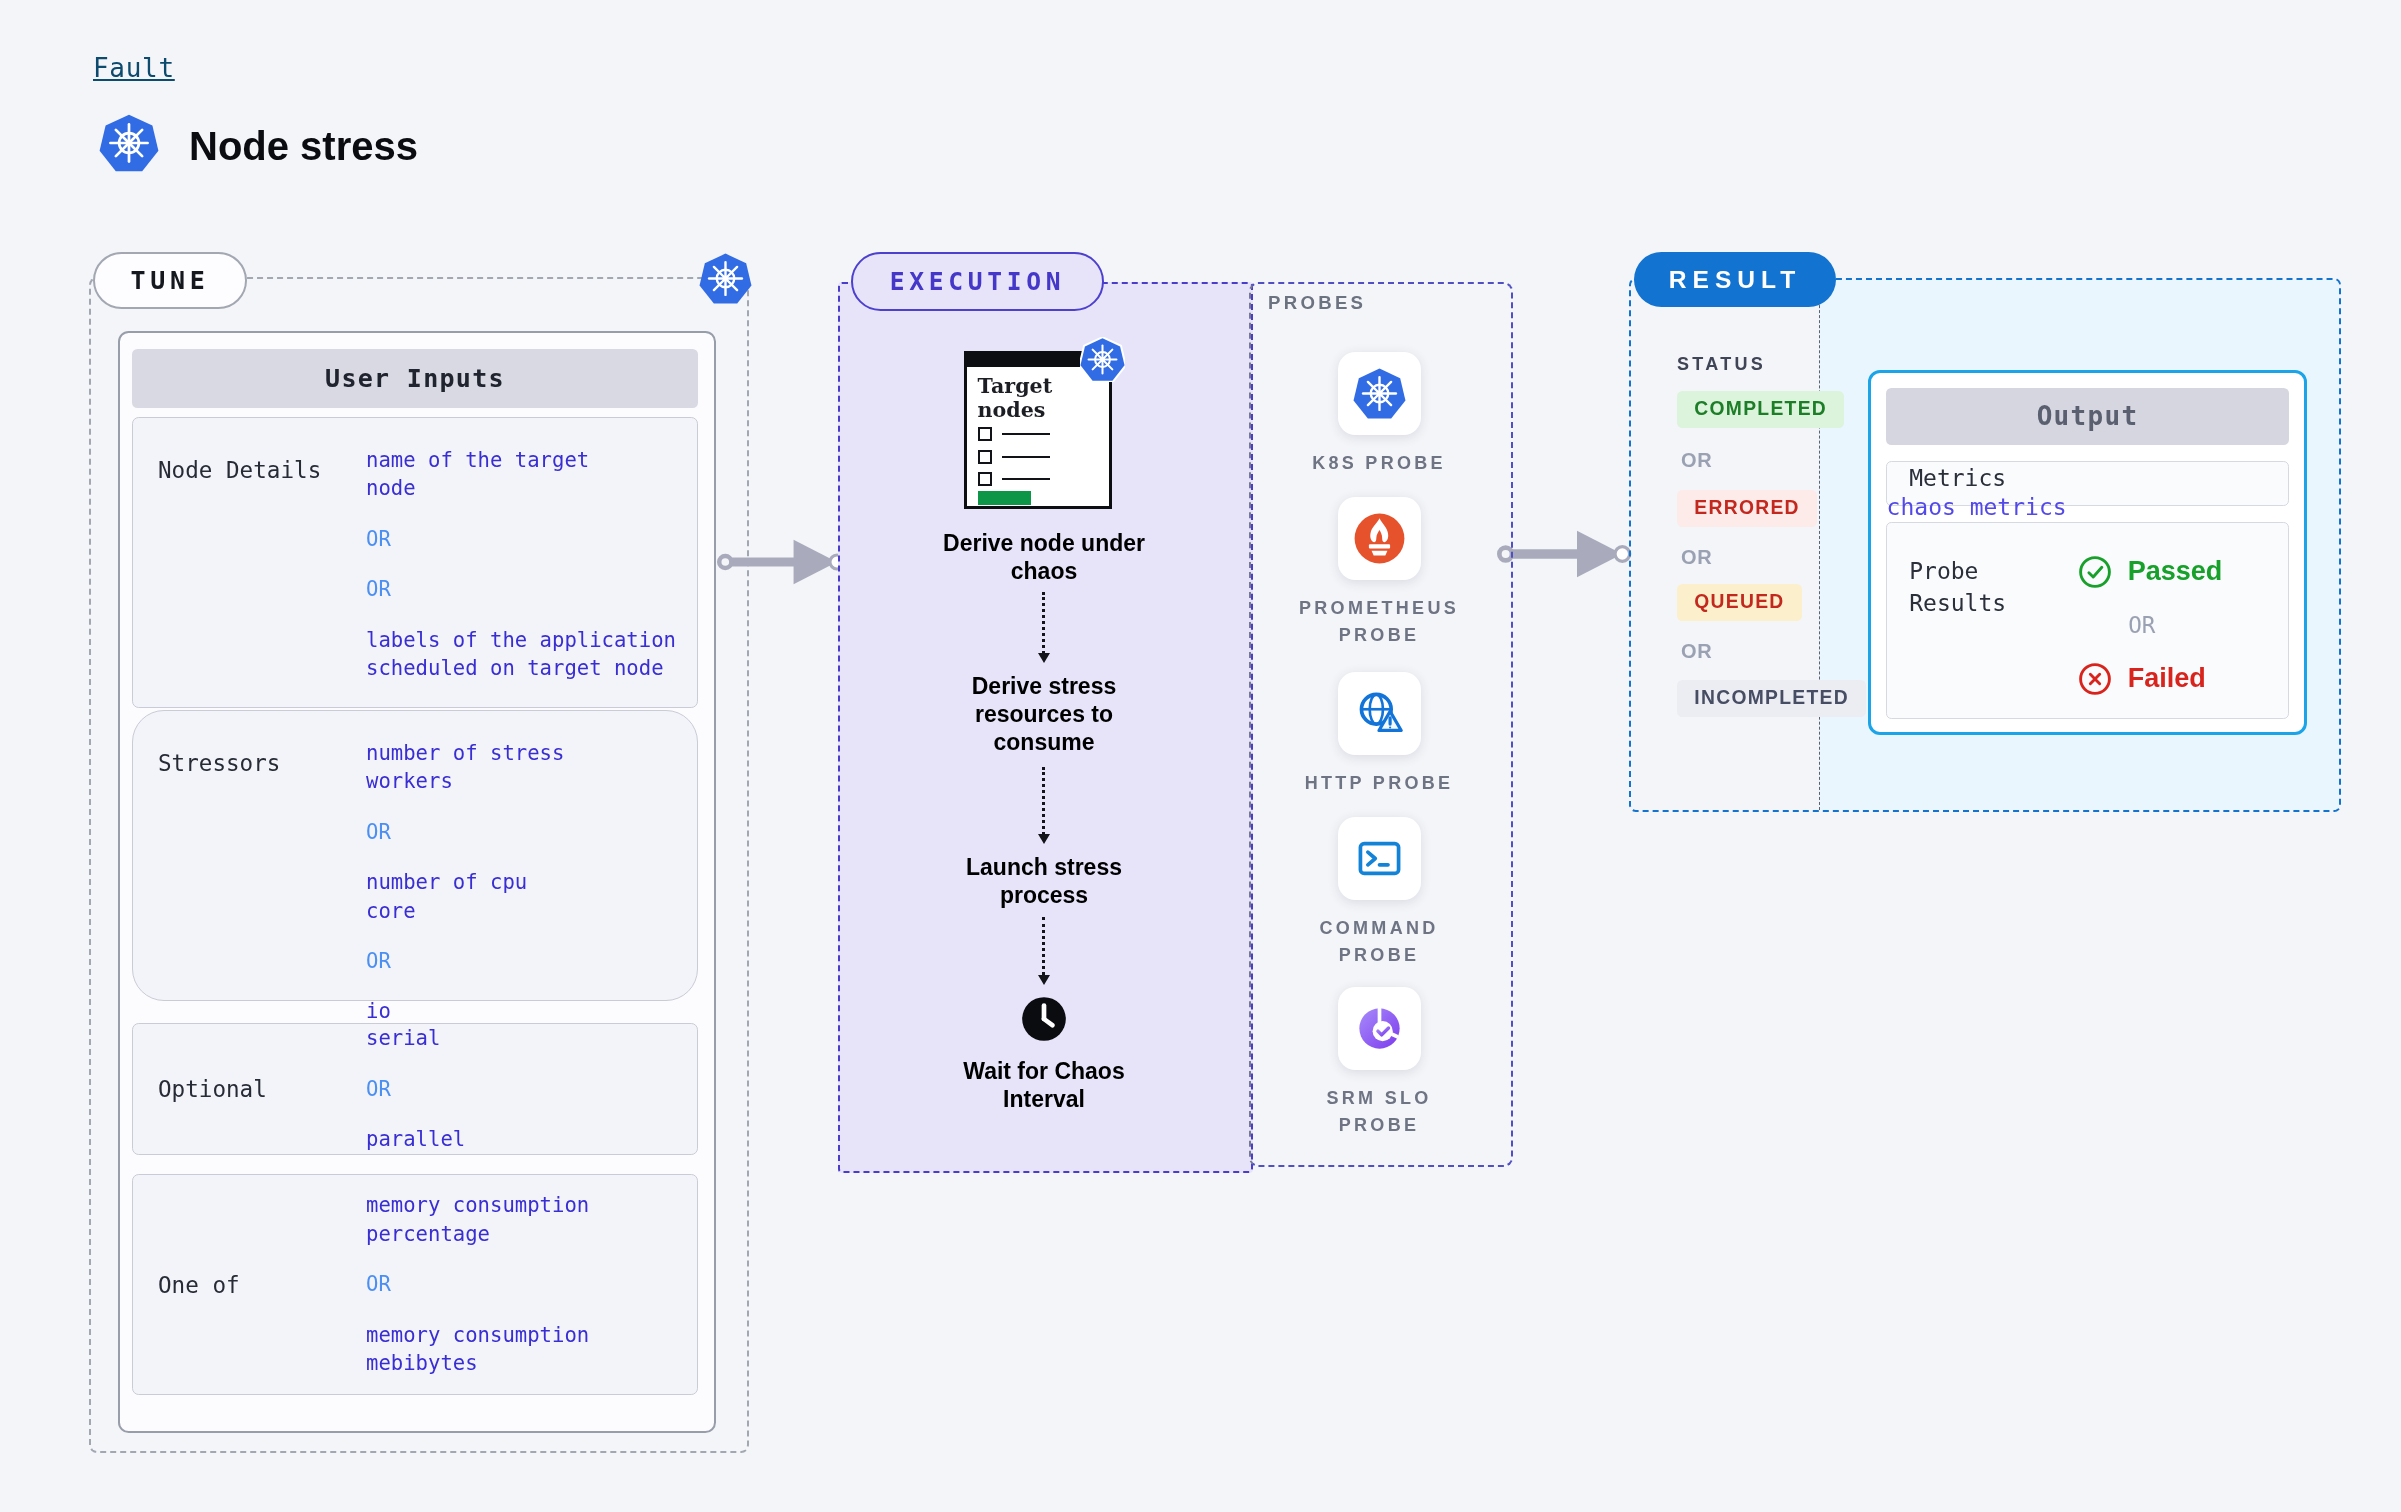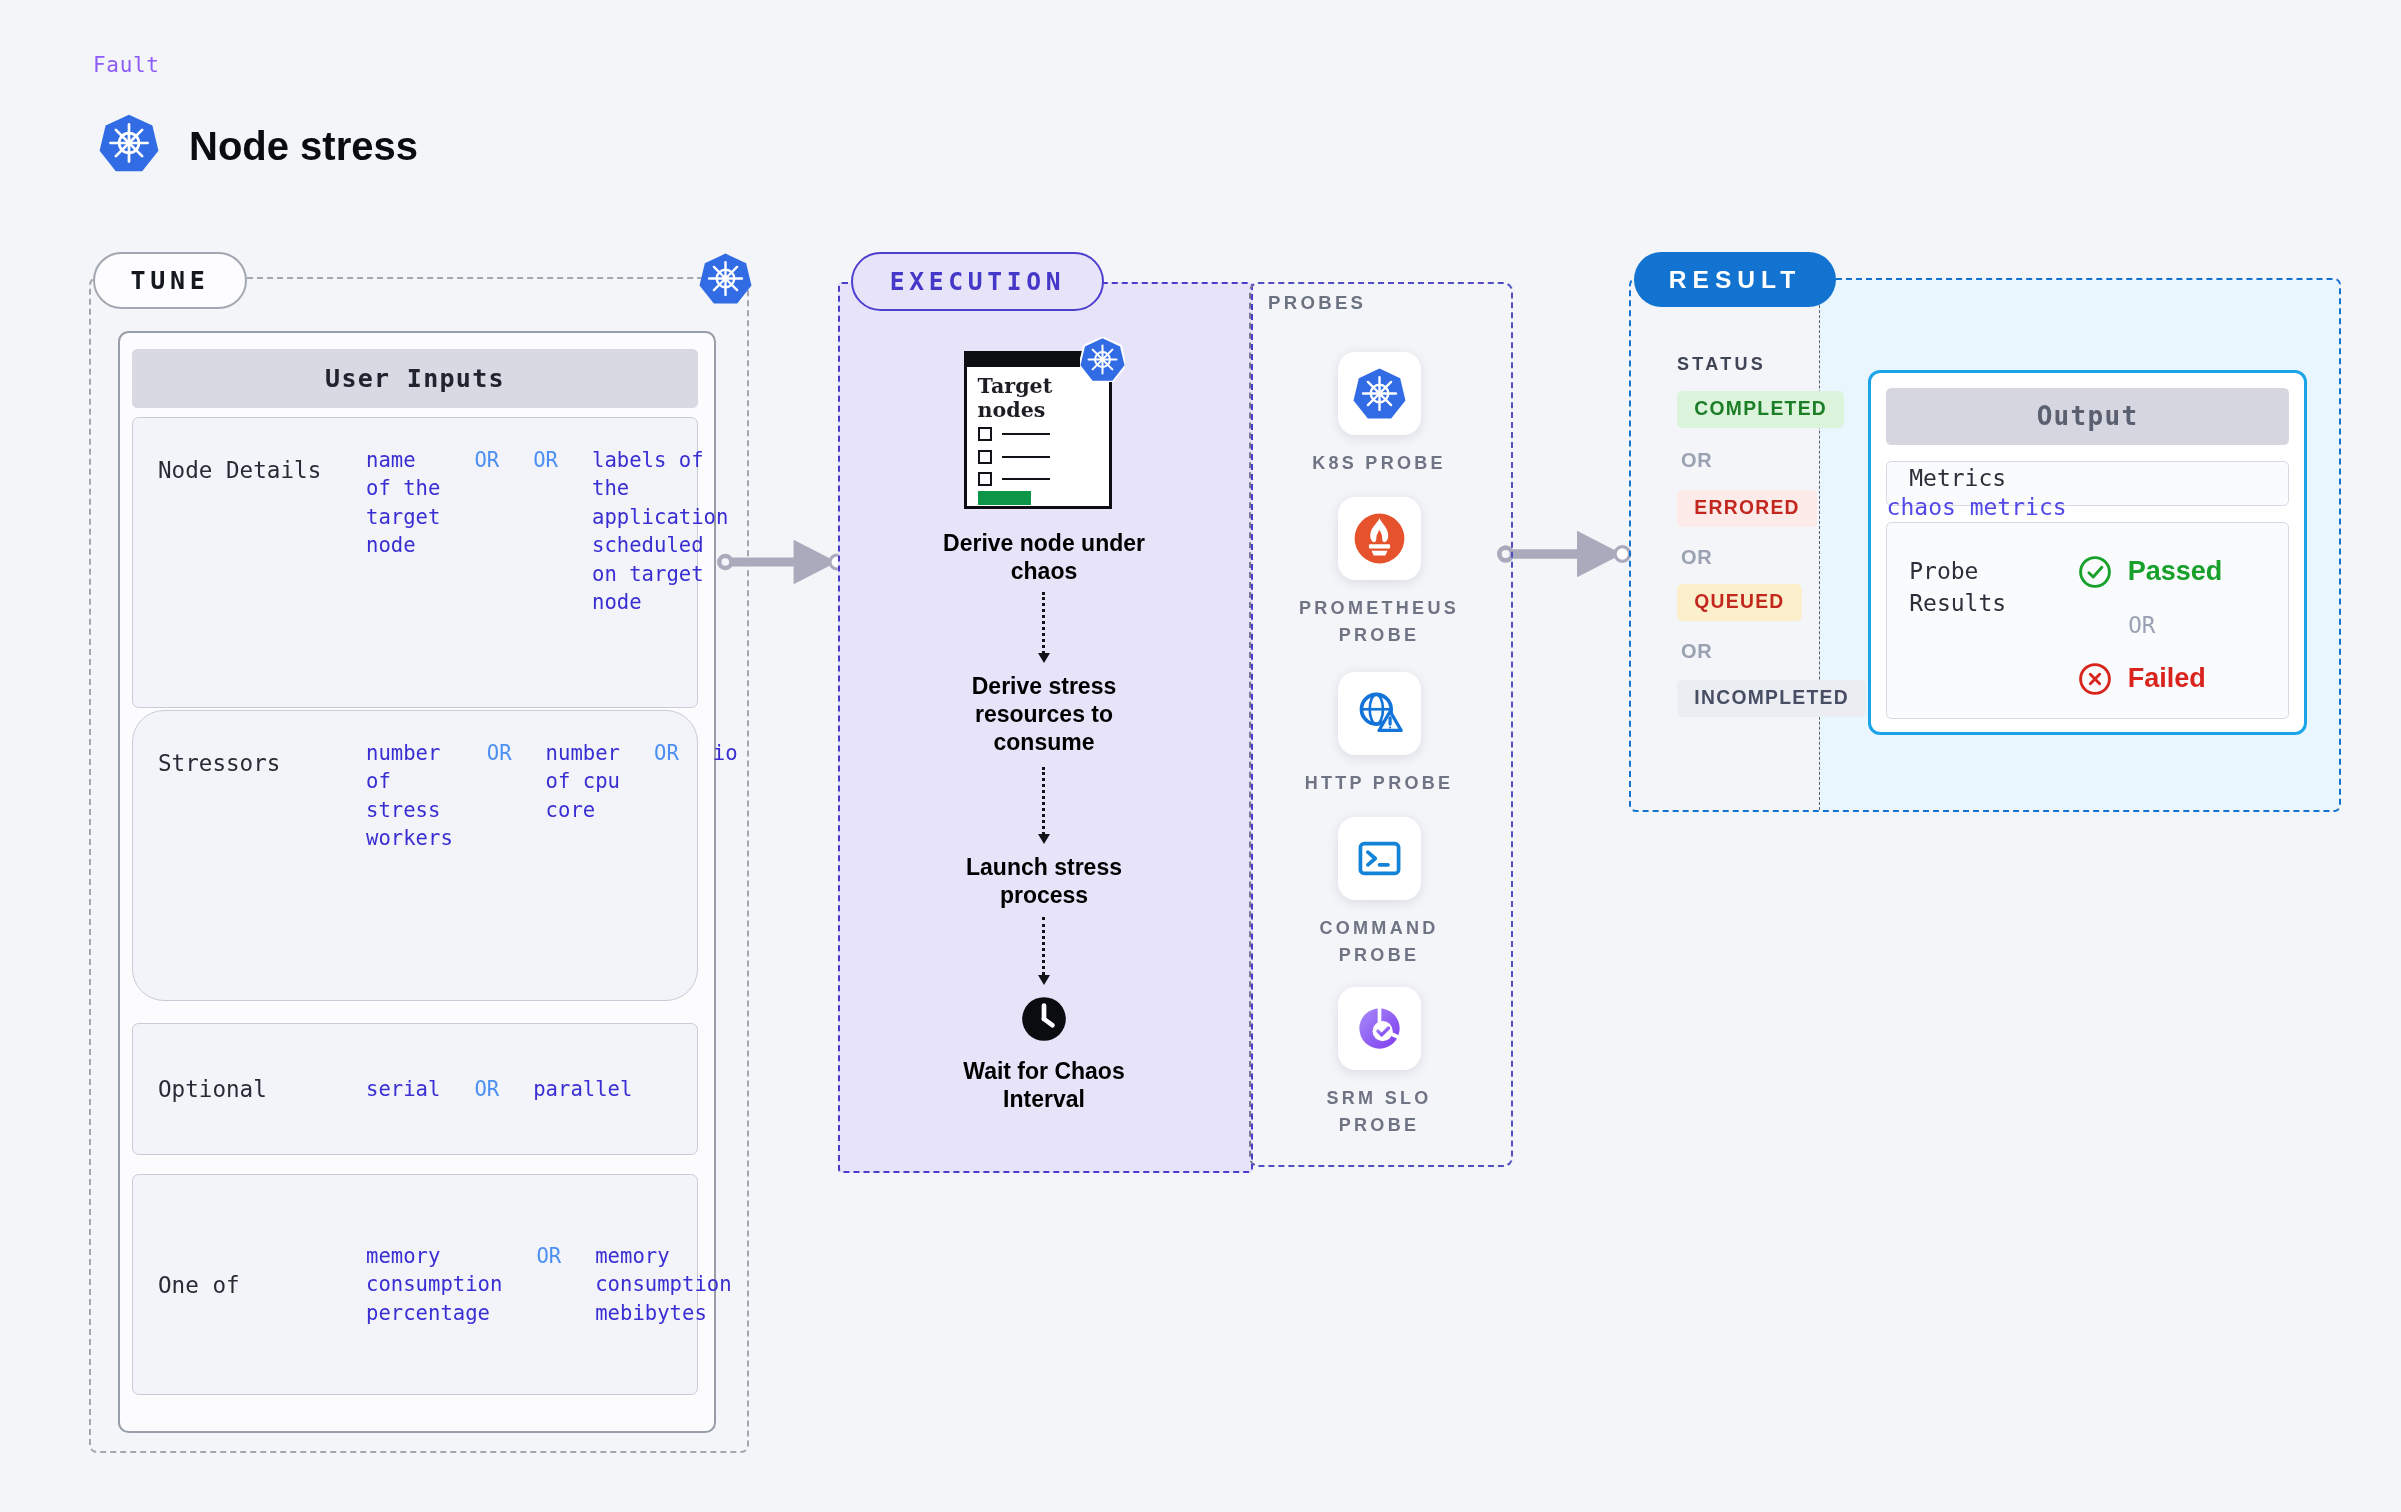--- a/index.html
+++ b/index.html
@@ -6,37 +6,37 @@
   html,body{margin:0;padding:0;background:#f4f5f8;}
   .stage{position:relative;width:2401px;height:1512px;background:#f4f5f8;
          font-family:"DejaVu Sans Mono",monospace;color:#14161c;overflow:hidden;}
   .abs{position:absolute;}
   .sans{font-family:"Liberation Sans",sans-serif;}
   .preline{white-space:pre-line;}
   svg{display:block;}
   .icon svg{width:100%;height:100%;}
 
   
-  #fault-label{left:93px;top:53px;font-size:21px;color:#8b5cf6;letter-spacing:0.7px;}
+  #fault-label{left:93px;top:53px;font-size:26px;color:#0c4a6e;letter-spacing:0.7px;text-decoration:underline;}
   #k8s-logo{left:99px;top:113px;width:60px;height:60px;}
   #page-title{left:189px;top:124px;font-weight:bold;font-size:40px;color:#0a0c12;}
 
   
   #tune-box{left:89px;top:277px;width:656px;height:1172px;border:2px dashed #a2a7b2;border-radius:8px;}
   .pill{display:flex;align-items:center;justify-content:center;}
   #tune-badge{left:93px;top:252px;width:150px;height:53px;background:#fdfdff;border:2px solid #a2a7b2;
               border-radius:31px;font-weight:bold;font-size:25px;letter-spacing:4.7px;color:#15181f;}
   #tune-k8s{left:699px;top:252px;width:53px;height:53px;}
   #ui-card{left:118px;top:331px;width:594px;height:1098px;background:#fcfcfe;border:2px solid #989ea9;border-radius:10.6px;}
   #ui-head{left:132px;top:349px;width:566px;height:59px;background:#d9d9e3;border-radius:5.3px;
            display:flex;align-items:center;justify-content:center;font-size:25px;font-weight:600;color:#20242e;letter-spacing:1.3px;}
   .ui-row{position:absolute;left:132px;width:566px;background:#f3f4f9;border:1.3px solid #c9cbd6;border-radius:6.7px;
           display:flex;box-sizing:border-box;}
   .ui-row .row-label{width:208px;padding-left:25px;font-size:22.6px;color:#272b35;flex-shrink:0;}
-  .ui-row .row-vals{display:flex;flex-direction:row;gap:34px;font-size:20.6px;line-height:1.38;color:#392ed3;width:346px;}
+  .ui-row .row-vals{display:flex;flex-direction:column;gap:22px;font-size:20.6px;line-height:1.38;color:#392ed3;width:346px;}
   .ui-row .or{color:#4b8ff2;}
   .ui-row.top{align-items:flex-start;}
   .ui-row.top .row-label{padding-top:39px;}
   .ui-row.top .row-vals{padding-top:28px;padding-bottom:28px;}
   .ui-row.mid{align-items:center;}
   #row-node{top:417px;height:291px;}
   #row-stress{top:710px;height:291px;border-radius:32px;}
   #row-optional{top:1023px;height:132px;}
   #row-oneof{top:1174px;height:221px;}
 

